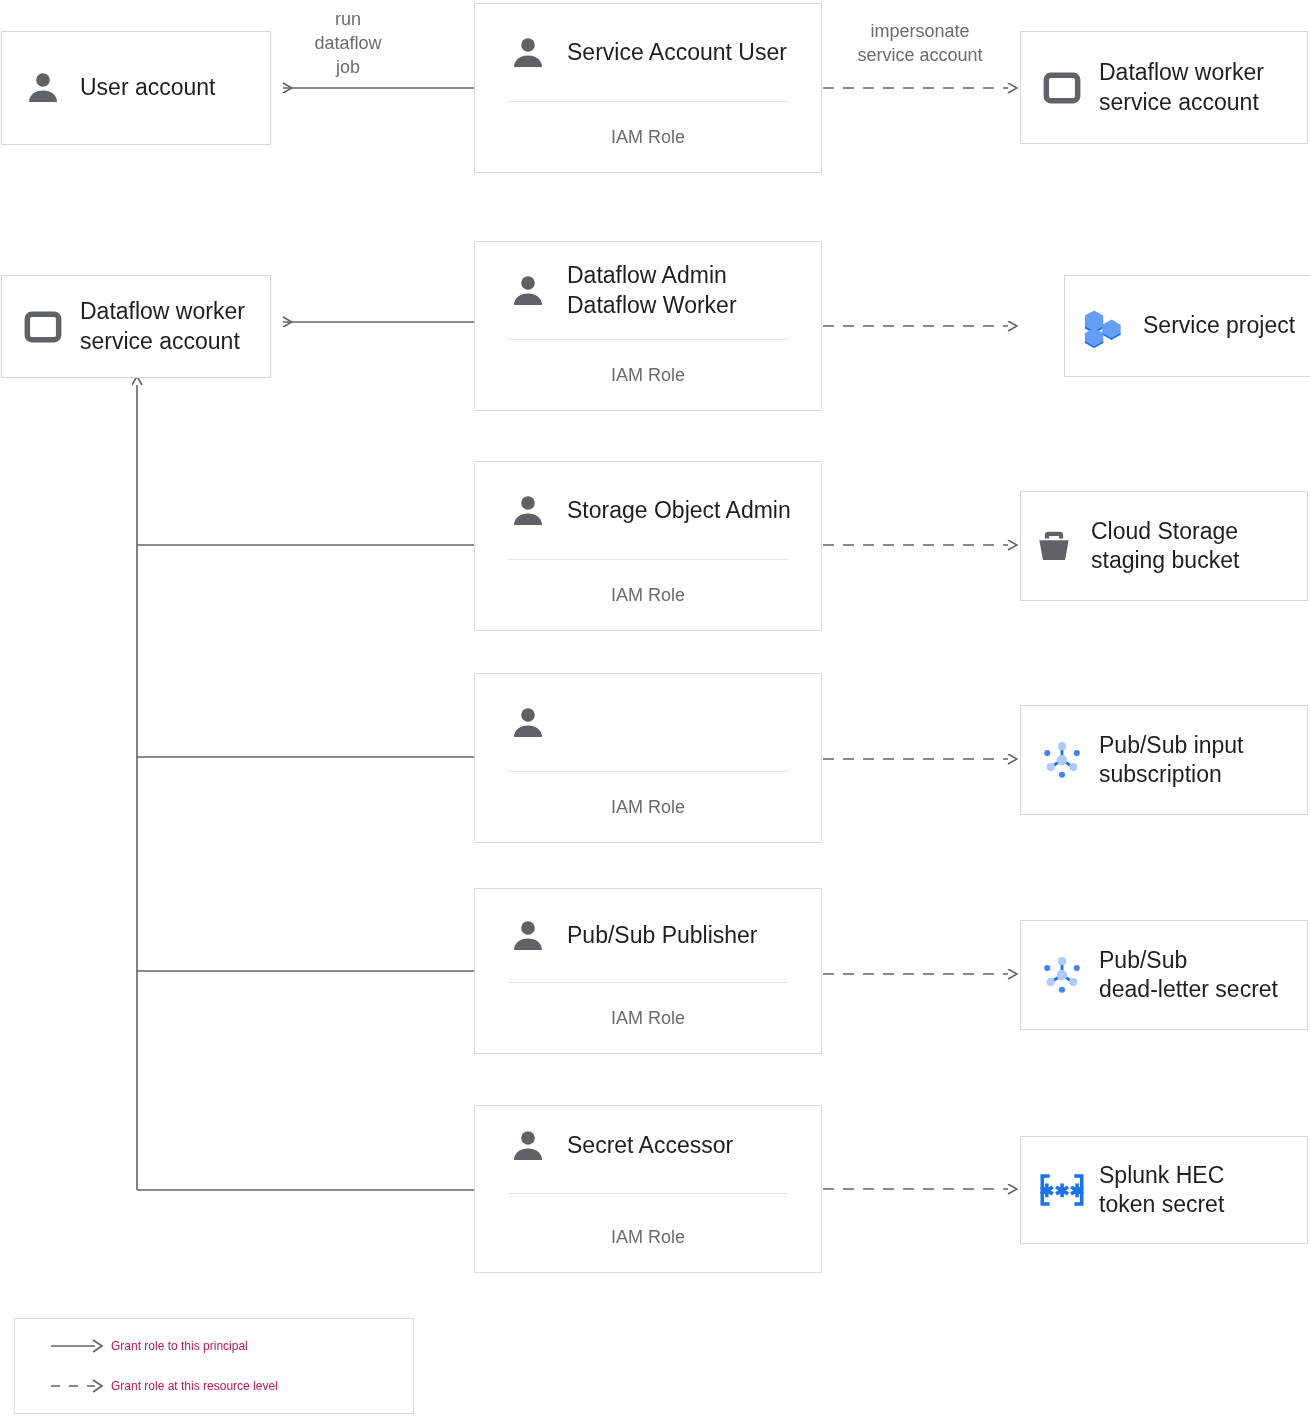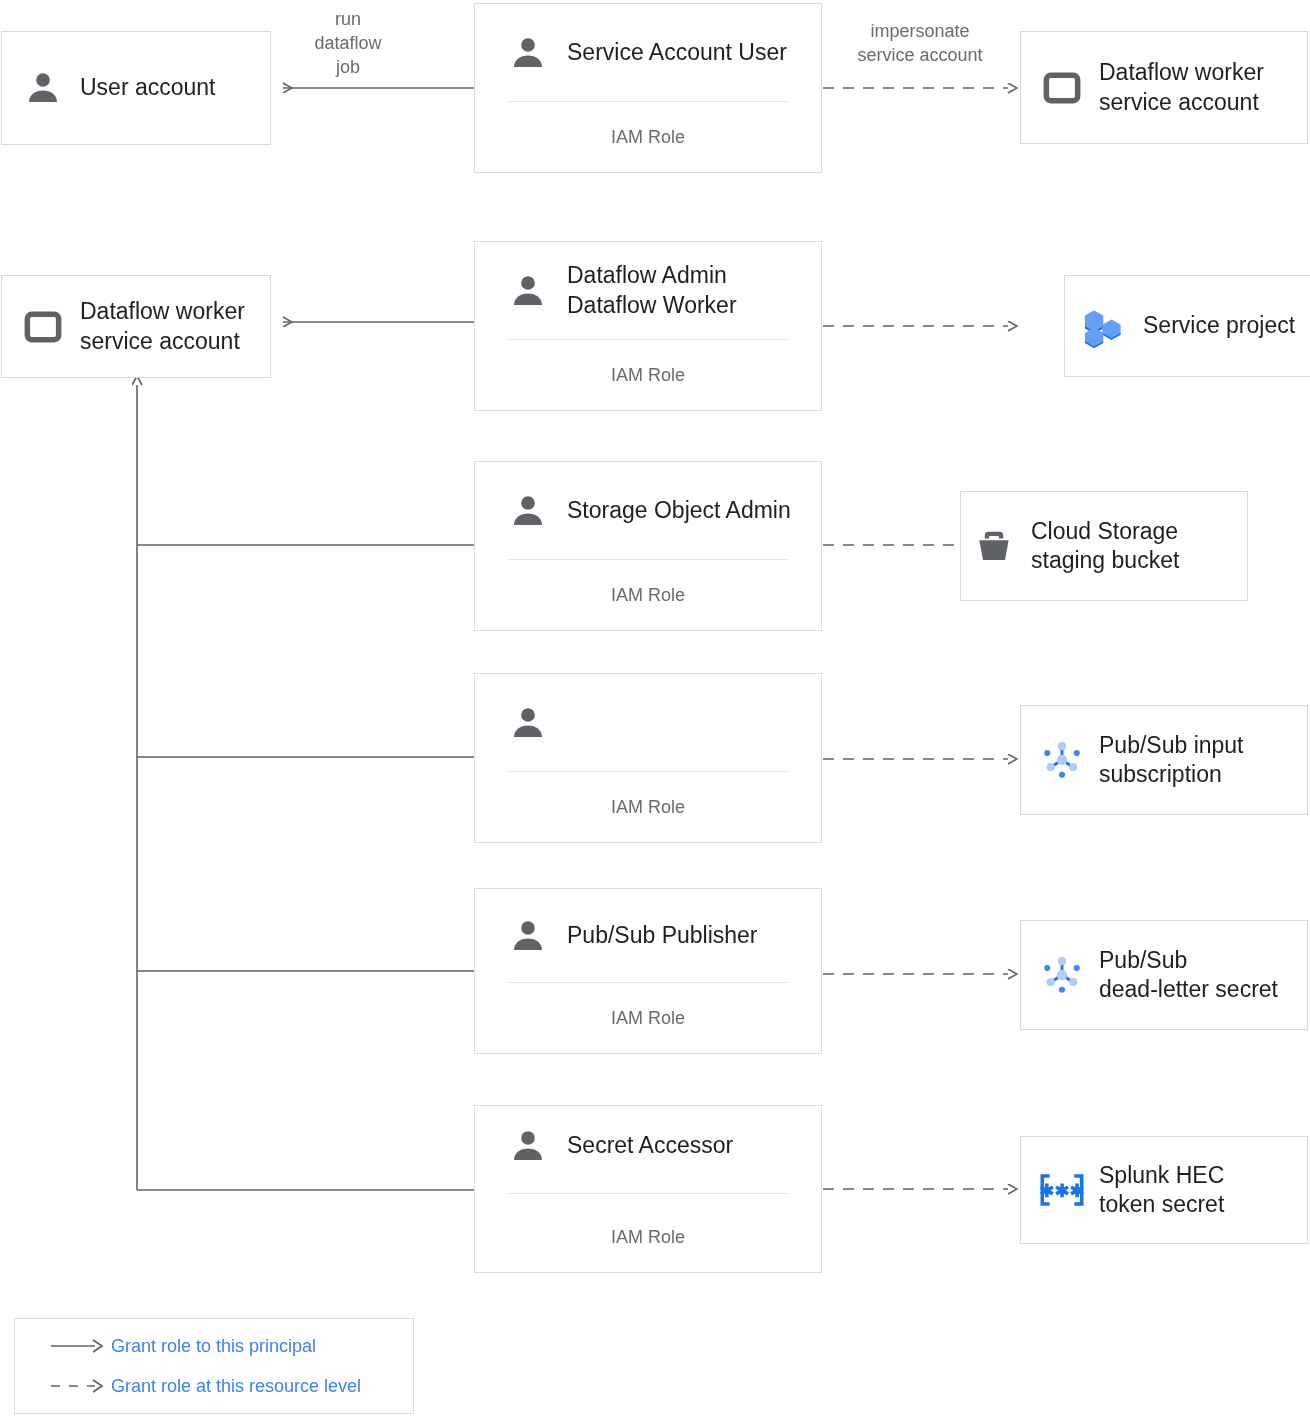--- a/index.html
+++ b/index.html
@@ -125,22 +125,22 @@
     align-items: center;
     height: 30px;
   }
   .legend-glyph {
     width: 62px;
     flex: 0 0 auto;
     display: flex;
     align-items: center;
   }
   .legend-text {
-    font-size: 18px;
-    color: #3b82f6;
+    font-size: 12px;
+    color: #be185d;
   }
 </style>
 </head>
 <body>
 
 <div id="canvas">
 
   <svg id="wires" viewBox="0 0 1310 1416">
     <defs>
       <marker id="arrowL" markerWidth="12" markerHeight="12" refX="10" refY="5" orient="auto" markerUnits="userSpaceOnUse">
@@ -309,21 +309,21 @@
         <polygon points="30,17 40,22.6 40,31.2 30,36.8 20,31.2 20,22.6" fill="#669df6"></polygon>
         <polygon points="30,36.8 40,31.2 40,33.6 30,39.2 20,33.6 20,31.2" fill="#1a73e8"></polygon>
 
         <polygon points="11,26 21,31.6 21,40.2 11,45.8 1,40.2 1,31.6" fill="#669df6"></polygon>
         <polygon points="11,45.8 21,40.2 21,42.6 11,48.2 1,42.6 1,40.2" fill="#1a73e8"></polygon>
       </svg>
     </span>
     <span class="node-label">Service project</span>
   </div>
 
-  <div class="box node-box" style="left:960px; top:491px; width:288px; height:110px;padding-left:10px;">
+  <div class="box node-box" style="left:1020px; top:491px; width:288px; height:110px;padding-left:10px;">
     <span class="node-icon">
       <svg width="40" height="40" viewBox="0 0 24 24" aria-hidden="true">
         <path d="M8.6 3.4h6.8a2.1 2.1 0 0 1 2.1 2.1v2.0h-2.6V6.0H9.1v1.5H6.5v-2.0a2.1 2.1 0 0 1 2.1-2.1z" fill="#5f6368"></path>
         <path d="M3.2 8.6h17.6l-2.2 11.8H5.4z" fill="#5f6368"></path>
       </svg>
     </span>
     <span class="node-label">Cloud Storage
 staging bucket</span>
   </div>
 

